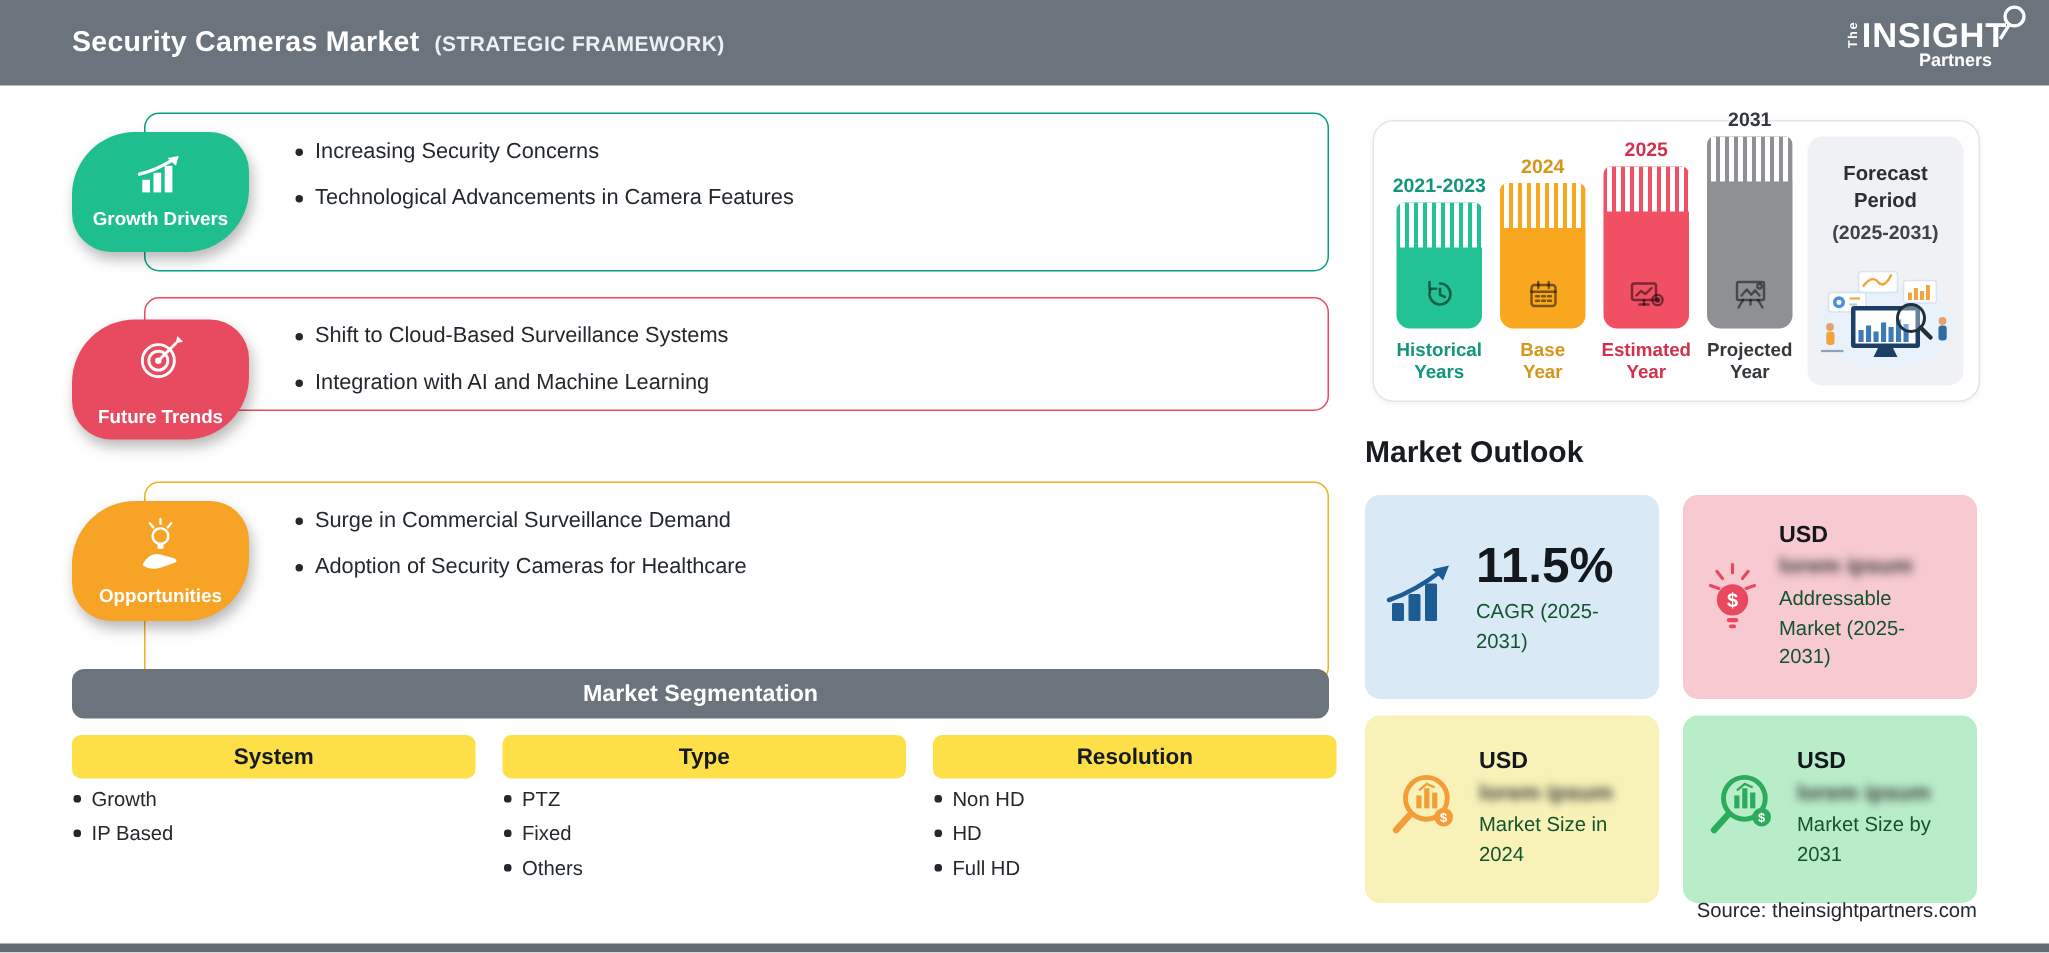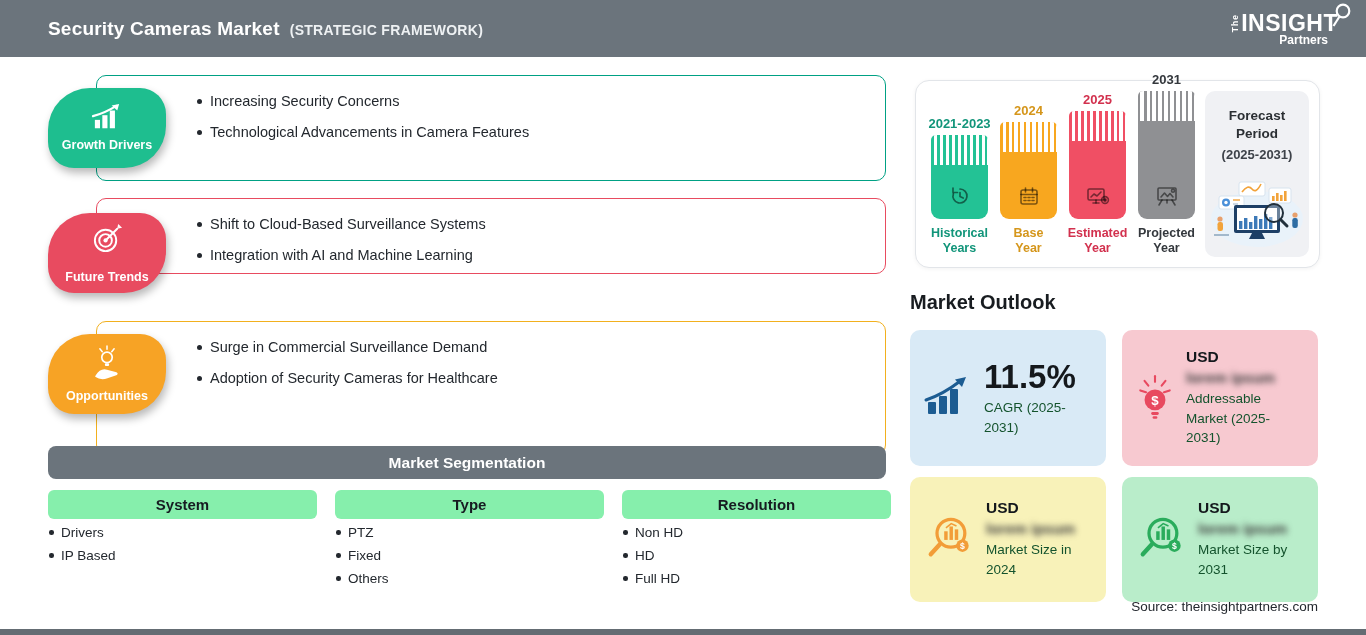--- a/index.html
+++ b/index.html
@@ -48,21 +48,21 @@
   #pill-op { top:334px; background:#f7a325; }
   .pill-label { color:#fff; font-size:12.5px; font-weight:bold; white-space:nowrap; }
 
   
   .seg-bar {
     position:absolute; left:48px; top:446px; width:838px; height:33px;
     background:#6b747c; border-radius:8px; color:#fff; font-weight:bold; font-size:15.5px;
     display:flex; align-items:center; justify-content:center;
   }
   .seg-head {
-    position:absolute; top:490px; width:269px; height:29px; background:#86efac; border-radius:6px;
+    position:absolute; top:490px; width:269px; height:29px; background:#fde047; border-radius:6px;
     display:flex; align-items:center; justify-content:center; font-weight:bold; font-size:15px; color:#161b21;
   }
   #segh-0 { left:48px; } #segh-1 { left:335px; } #segh-2 { left:622px; }
   .seg-list { position:absolute; top:525px; margin:0; padding:0; list-style:none; }
   #segl-0 { left:48px; } #segl-1 { left:335px; } #segl-2 { left:622px; }
   .seg-list li { position:relative; font-size:13.5px; color:#23282e; margin-bottom:8px; padding-left:13px; }
   .seg-list li::before { content:""; position:absolute; left:1px; top:5px; width:4.5px; height:4.5px; border-radius:50%; background:#23282e; }
 
   
   .timeline-card {
@@ -201,21 +201,21 @@
     <span class="pill-label">Opportunities</span>
   </div>
 
   <div class="seg-bar">Market Segmentation</div>
 
   <div class="seg-head" id="segh-0">System</div>
   <div class="seg-head" id="segh-1">Type</div>
   <div class="seg-head" id="segh-2">Resolution</div>
 
   <ul class="seg-list" id="segl-0">
-    <li>Drivers</li>
+    <li>Growth</li>
     <li>IP Based</li>
   </ul>
   <ul class="seg-list" id="segl-1">
     <li>PTZ</li>
     <li>Fixed</li>
     <li>Others</li>
   </ul>
   <ul class="seg-list" id="segl-2">
     <li>Non HD</li>
     <li>HD</li>

